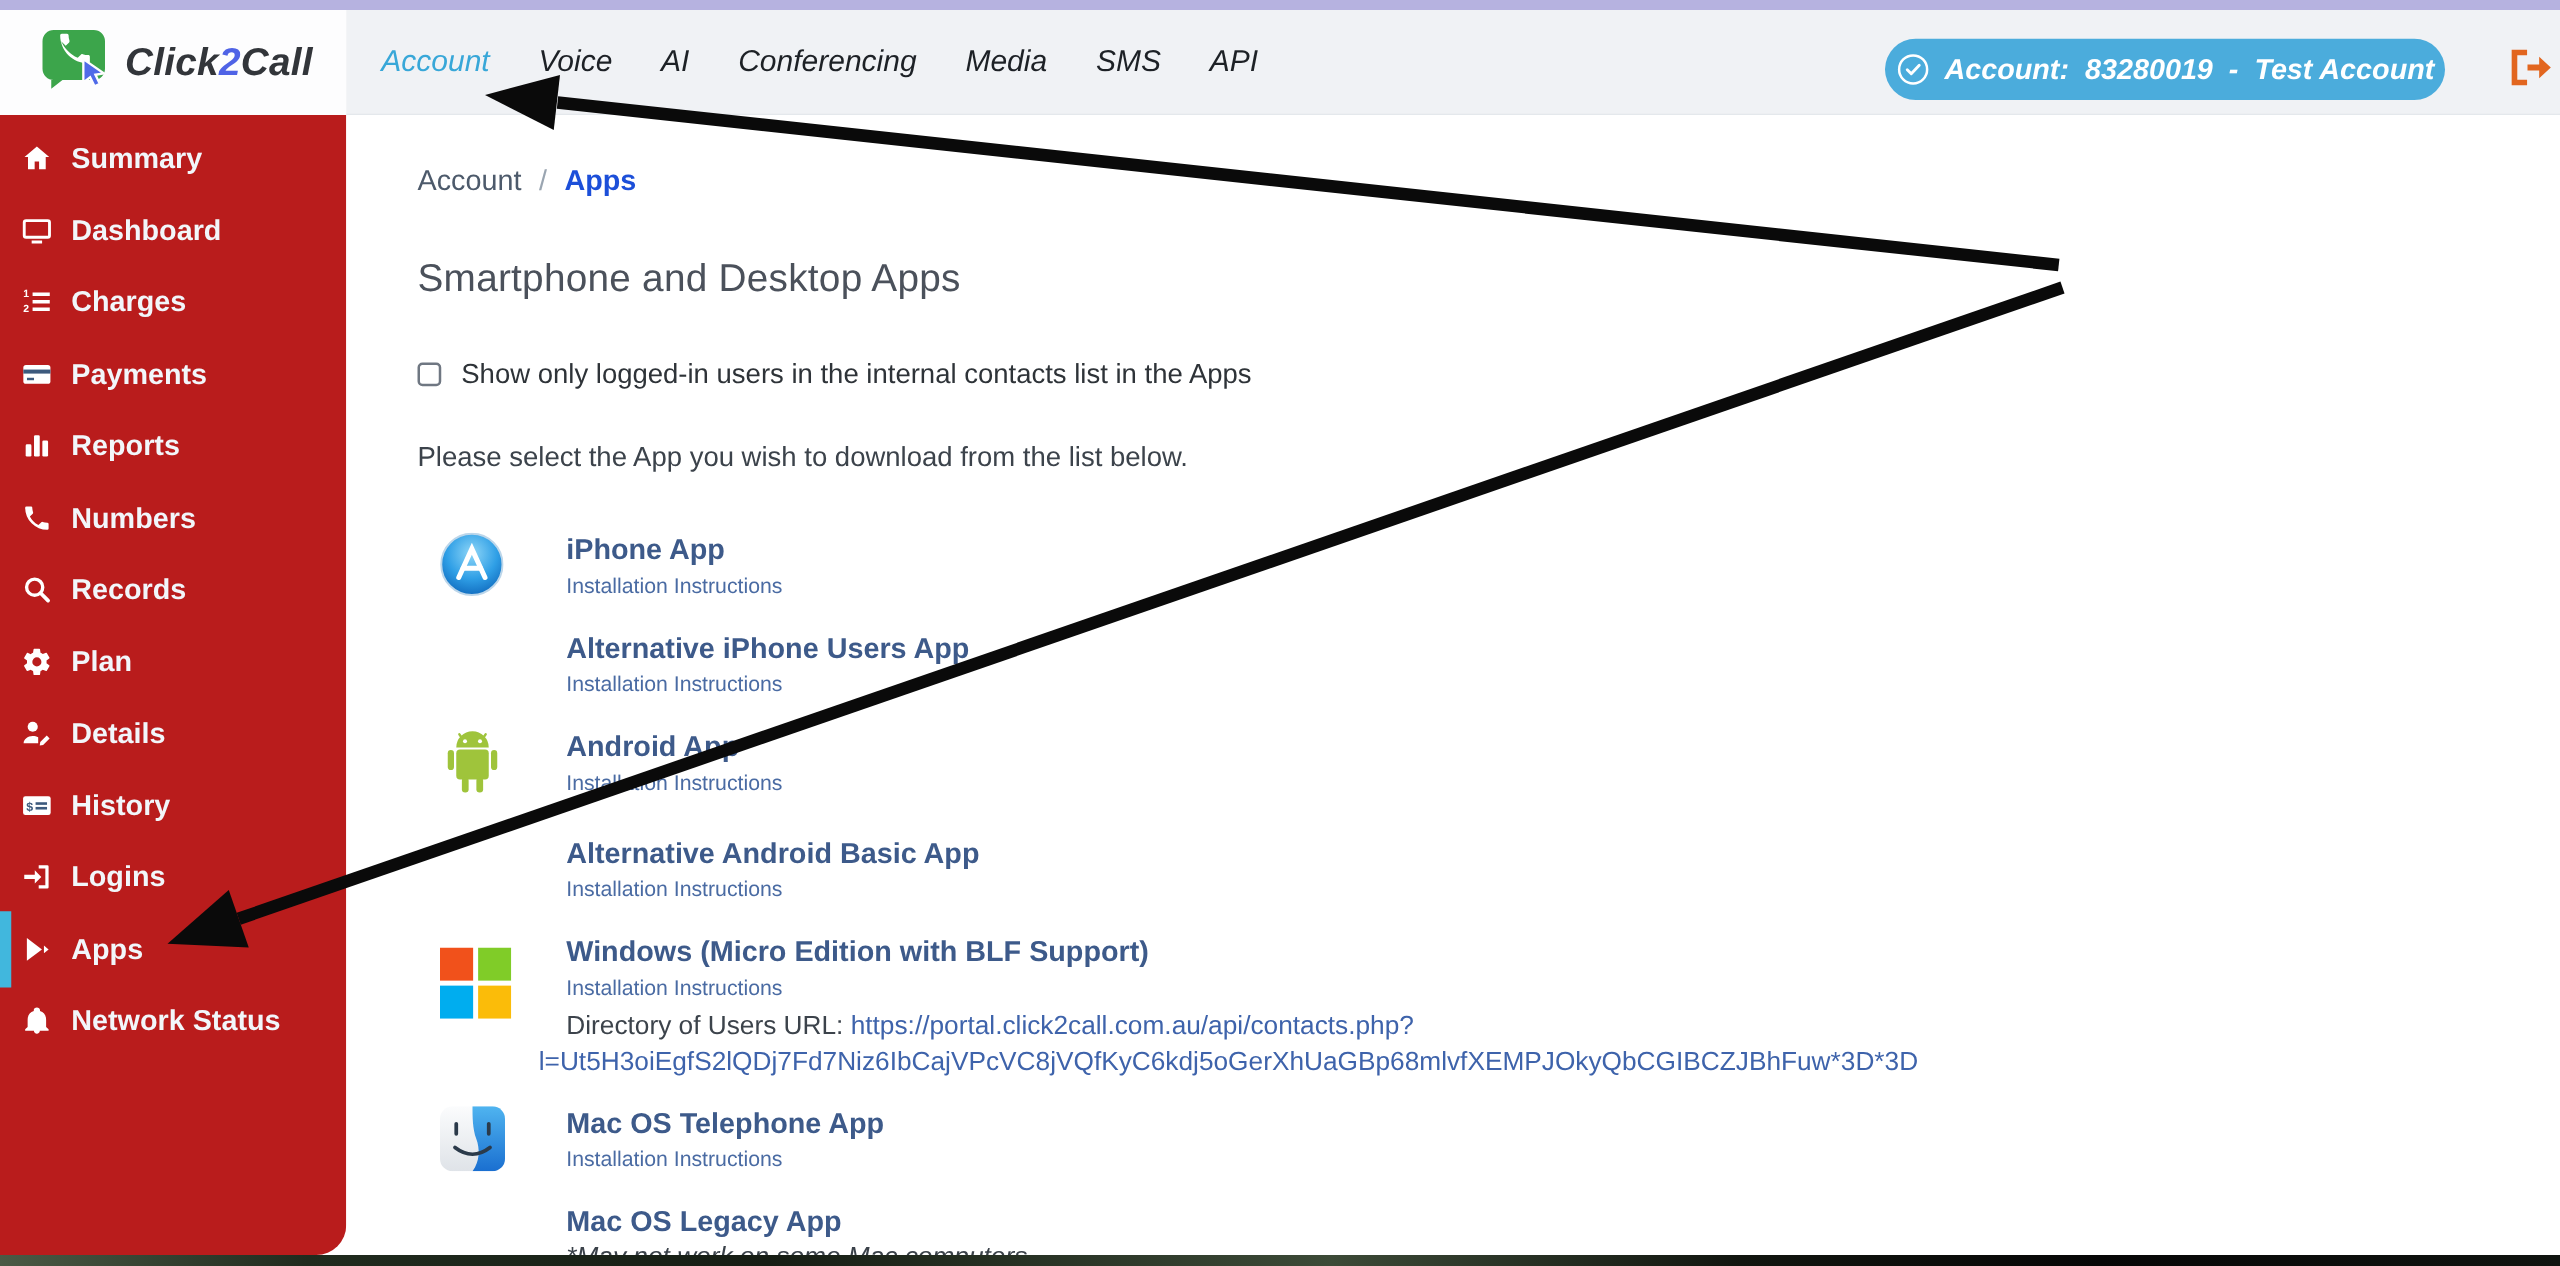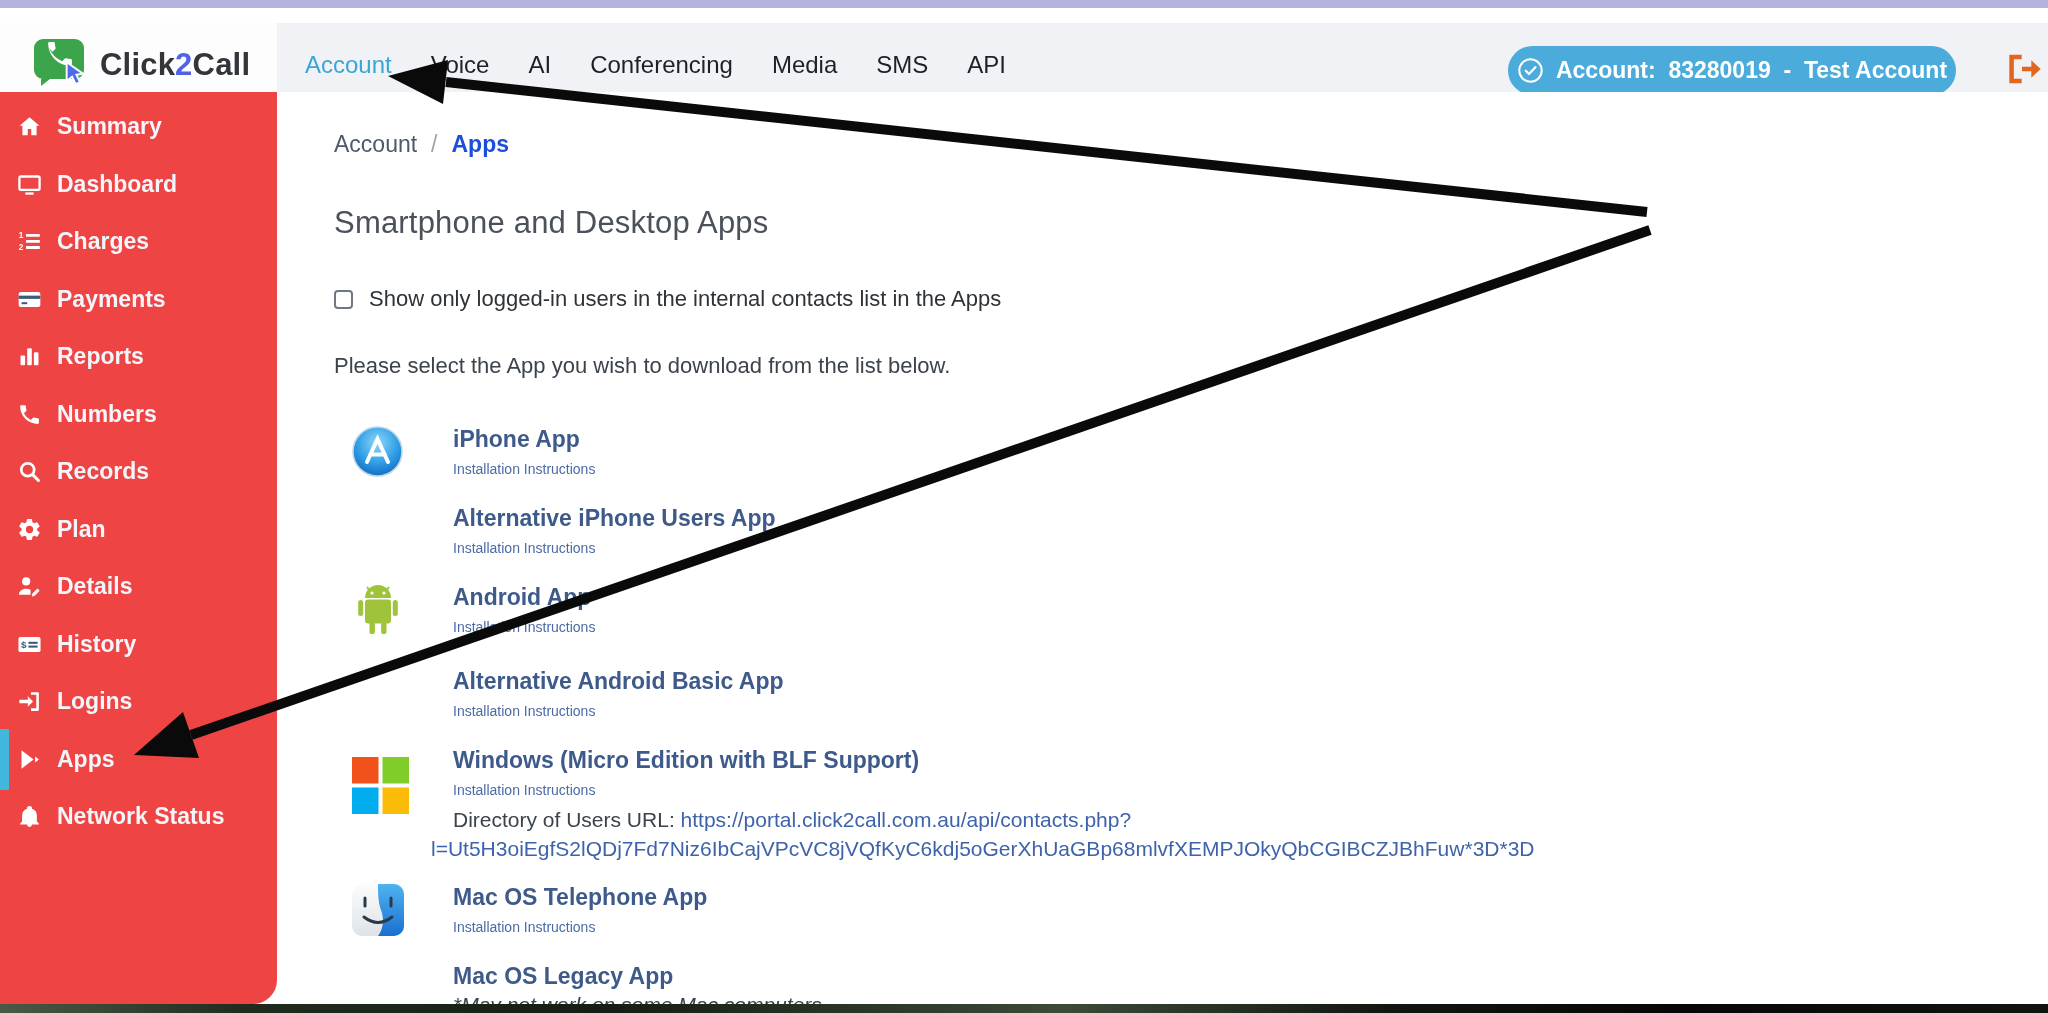--- a/index.html
+++ b/index.html
@@ -4,33 +4,33 @@
 <style>
   * { margin:0; padding:0; box-sizing:border-box; }
   html,body { background:#ffffff; }
   body { font-family:"Liberation Sans","DejaVu Sans",sans-serif; }
   #stage { position:relative; width:2048px; height:1013px; overflow:hidden; background:#ffffff; }
 
   
   .top-strip { position:absolute; left:0; top:0; width:2048px; height:8px; background:#b6b2e0; }
 
   
-  .header { position:absolute; left:0; top:23px; width:2048px; height:84px; background:#f0f2f5; border-bottom:1px solid #e4e8ec; }
+  .header { position:absolute; left:0; top:8px; width:2048px; height:84px; background:#f0f2f5; border-bottom:1px solid #e4e8ec;font-style:italic; }
   .logo-box { position:absolute; left:0; top:0; width:277px; height:84px; background:#fdfdfe; display:flex; align-items:center; padding-left:30px; gap:12px; }
   .brand-text { font-size:31px; font-weight:700; color:#32353a; letter-spacing:.2px; }
   .brand-text .two { color:#4f63e6; }
   .main-nav { position:absolute; left:277px; top:0; height:84px; display:flex; align-items:center; gap:39px; padding-left:28px; }
   .nav-item { font-size:24px; color:#1d2126; cursor:pointer; text-decoration:none; }
   .nav-item.active { color:#38a7d8; }
   .account-pill { position:absolute; left:1508px; top:23px; width:448px; height:49px; border-radius:25px; background:#4bacdc; display:flex; align-items:center; justify-content:center; gap:12px; cursor:pointer; }
   .account-pill span { color:#ffffff; font-size:23px; font-weight:700; white-space:pre; }
   .logout-btn { position:absolute; left:2001px; top:26px; width:40px; height:40px; cursor:pointer; }
 
   
-  .sidebar { position:absolute; left:0; top:92px; width:277px; height:912px; background:#ef4444; border-bottom-right-radius:24px; padding-top:6px; }
+  .sidebar { position:absolute; left:0; top:92px; width:277px; height:912px; background:#b91c1c; border-bottom-right-radius:24px; padding-top:6px; }
   .side-item { position:relative; height:57.5px; display:flex; align-items:center; gap:15px; padding-left:17px; cursor:pointer; }
   .side-item .icn { width:25px; height:25px; display:inline-flex; }
   .side-item .icn svg { width:25px; height:25px; }
   .side-item .lbl { color:#f2f6fa; font-size:23px; font-weight:600; }
   .side-item.active::before { content:""; position:absolute; left:0; top:-2px; width:9px; height:61px; background:#41b7dd; }
 
   
   .content { position:absolute; left:277px; top:92px; width:1771px; height:912px; background:#ffffff; overflow:hidden; padding-left:57px; }
   .breadcrumb { margin-top:38px; font-size:23px; line-height:28px; display:flex; gap:14px; align-items:baseline; }
   .bc-parent { color:#4d5a6b; cursor:pointer; text-decoration:none; }
@@ -40,21 +40,21 @@
   .check-row { margin-top:40px; height:34px; display:flex; align-items:center; gap:16px; }
   .check-row input { width:19px; height:19px; appearance:none; border:2px solid #6f7782; border-radius:4px; background:#fff; cursor:pointer; }
   .check-row label { font-size:22px; color:#2e3338; }
   .intro { margin-top:36px; font-size:22px; line-height:28px; color:#3c434b; }
 
   .app-list { margin-top:44px; }
   .app-row { display:flex; margin-bottom:19px; }
   .app-icon-col { width:119px; flex:none; padding-left:18px; padding-top:2px; }
   .app-text-col { flex:1; }
   .app-name { font-size:23px; line-height:30px; font-weight:700; color:#3d5a8a; cursor:pointer; text-decoration:none; display:inline-block; }
-  .app-link { font-size:14px; line-height:30px; color:#4a6ba3; cursor:pointer; text-decoration:none; display:block; width:max-content; }
+  .app-link { font-size:17px; line-height:30px; color:#4a6ba3; cursor:pointer; text-decoration:none; display:block; width:max-content; }
   .dir-line { font-size:21px; line-height:30px; color:#3c434b; }
   .dir-line a { color:#3e63ab; cursor:pointer; text-decoration:none; }
   .dir-line2 { font-size:21px; line-height:28px; margin-left:-22px; color:#3e63ab; cursor:pointer; width:max-content; }
   .app-note { font-size:21px; line-height:28px; font-style:italic; color:#3a4149; }
 
   
   .bottom-strip { position:absolute; left:0; bottom:0; width:2048px; height:9px;
     background:linear-gradient(90deg,#4a5a45 0%,#202b1e 12%,#161d14 30%,#3c4a37 52%,#11150f 68%,#060606 82%,#101410 100%); }
 
   .arrow-overlay { position:absolute; left:0; top:0; width:2048px; height:1013px; pointer-events:none; z-index:50; }

